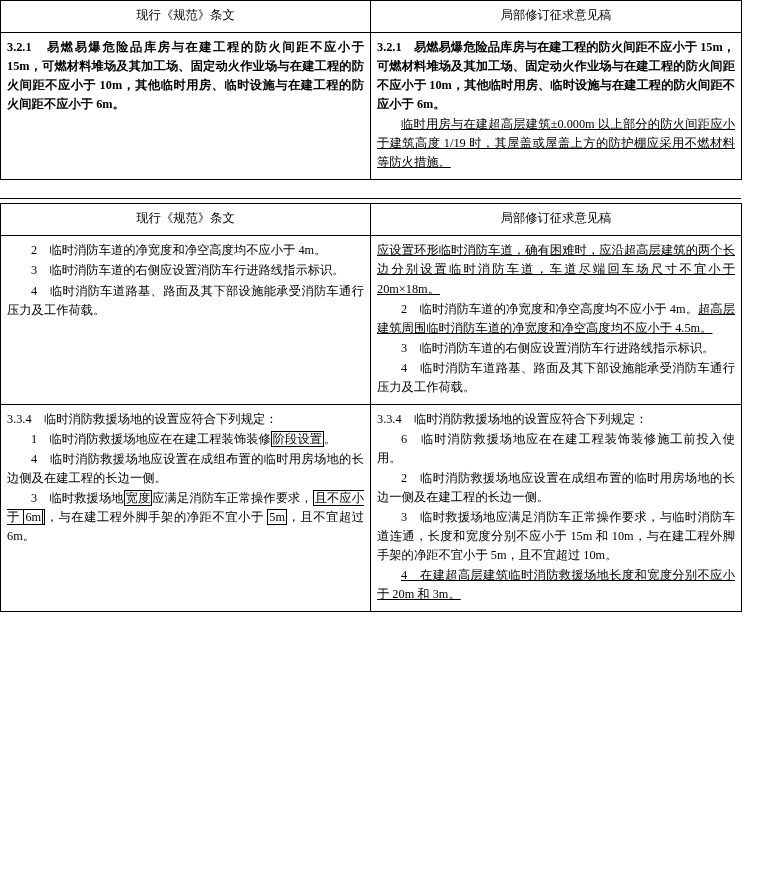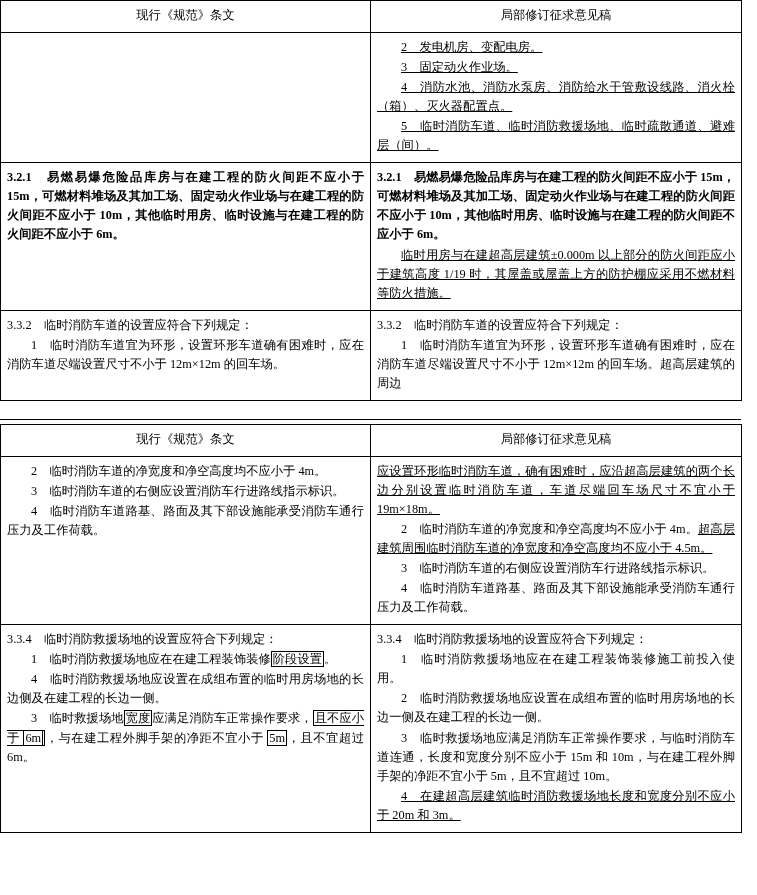--- a/index.html
+++ b/index.html
@@ -71,52 +71,31 @@
     <colgroup>
         <col class="col-left">
         <col class="col-right">
       </colgroup>
     <tbody>
       <tr>
         <td class="hdr">现行《规范》条文</td>
         <td class="hdr">局部修订征求意见稿</td>
       </tr>
 
-      <tr>
-        <td>
-          <div class="cellblock"></div>
-        </td>
-        <td>
-          <p class="ind2 u">2　发电机房、变配电房。</p>
-          <p class="ind2 u">3　固定动火作业场。</p>
-          <p class="ind2 u">4　消防水池、消防水泵房、消防给水干管敷设线路、消火栓（箱）、灭火器配置点。</p>
-          <p class="ind2 u">5　临时消防车道、临时消防救援场地、临时疏散通道、避难层（间）。</p>
-        </td>
-      </tr>
 
       <tr>
         <td>
           <p class="b">3.2.1　易燃易爆危险品库房与在建工程的防火间距不应小于 15m，可燃材料堆场及其加工场、固定动火作业场与在建工程的防火间距不应小于 10m，其他临时用房、临时设施与在建工程的防火间距不应小于 6m。</p>
         </td>
         <td>
           <p class="b">3.2.1　易燃易爆危险品库房与在建工程的防火间距不应小于 15m，可燃材料堆场及其加工场、固定动火作业场与在建工程的防火间距不应小于 10m，其他临时用房、临时设施与在建工程的防火间距不应小于 6m。</p>
           <p class="ind2 u">临时用房与在建超高层建筑±0.000m 以上部分的防火间距应小于建筑高度 1/19 时，其屋盖或屋盖上方的防护棚应采用不燃材料等防火措施。</p>
         </td>
       </tr>
 
-      <tr>
-        <td>
-          <p>3.3.2　临时消防车道的设置应符合下列规定：</p>
-          <p class="ind2">1　临时消防车道宜为环形，设置环形车道确有困难时，应在消防车道尽端设置尺寸不小于 12m×12m 的回车场。</p>
-        </td>
-        <td>
-          <p>3.3.2　临时消防车道的设置应符合下列规定：</p>
-          <p class="ind2">1　临时消防车道宜为环形，设置环形车道确有困难时，应在消防车道尽端设置尺寸不小于 12m×12m 的回车场。超高层建筑的周边</p>
-        </td>
-      </tr>
     </tbody>
   </table>
 
   <div class="spacer"></div>
   <div class="gap-rule"></div>
 
   <table class="doc-table">
     <colgroup>
         <col class="col-left">
         <col class="col-right">
@@ -127,37 +106,37 @@
         <td class="hdr">局部修订征求意见稿</td>
       </tr>
 
       <tr>
         <td>
           <p class="ind2">2　临时消防车道的净宽度和净空高度均不应小于 4m。</p>
           <p class="ind2">3　临时消防车道的右侧应设置消防车行进路线指示标识。</p>
           <p class="ind2">4　临时消防车道路基、路面及其下部设施能承受消防车通行压力及工作荷载。</p>
         </td>
         <td>
-          <p class="u">应设置环形临时消防车道，确有困难时，应沿超高层建筑的两个长边分别设置临时消防车道，车道尽端回车场尺寸不宜小于 19m×18m。</p>
+          <p class="u">应设置环形临时消防车道，确有困难时，应沿超高层建筑的两个长边分别设置临时消防车道，车道尽端回车场尺寸不宜小于 20m×18m。</p>
           <p class="ind2"><span>2　临时消防车道的净宽度和净空高度均不应小于 4m。<span class="u">超高层建筑周围临时消防车道的净宽度和净空高度均不应小于 4.5m。</span></span></p>
           <p class="ind2">3　临时消防车道的右侧应设置消防车行进路线指示标识。</p>
           <p class="ind2">4　临时消防车道路基、路面及其下部设施能承受消防车通行压力及工作荷载。</p>
         </td>
       </tr>
 
       <tr>
         <td>
           <p>3.3.4　临时消防救援场地的设置应符合下列规定：</p>
           <p class="ind2"><span>1　临时消防救援场地应在在建工程装饰装修<span class="box">阶段设置</span>。</span></p>
           <p class="ind2">4　临时消防救援场地应设置在成组布置的临时用房场地的长边侧及在建工程的长边一侧。</p>
           <p class="ind2"><span>3　临时救援场地<span class="box">宽度</span>应满足消防车正常操作要求，<span class="box">且不应小于 <span class="box">6m</span></span>，与在建工程外脚手架的净距不宜小于 <span class="box">5m</span>，且不宜超过 6m。</span></p>
         </td>
         <td>
           <p>3.3.4　临时消防救援场地的设置应符合下列规定：</p>
-          <p class="ind2">1　临时消防救援场地应在在建工程装饰装修施工前投入使用。</p>
+          <p class="ind2">6　临时消防救援场地应在在建工程装饰装修施工前投入使用。</p>
           <p class="ind2">2　临时消防救援场地应设置在成组布置的临时用房场地的长边一侧及在建工程的长边一侧。</p>
           <p class="ind2">3　临时救援场地应满足消防车正常操作要求，与临时消防车道连通，长度和宽度分别不应小于 15m 和 10m，与在建工程外脚手架的净距不宜小于 5m，且不宜超过 10m。</p>
           <p class="ind2 u">4　在建超高层建筑临时消防救援场地长度和宽度分别不应小于 20m 和 3m。</p>
         </td>
       </tr>
     </tbody>
   </table>
 
 </div>
 

